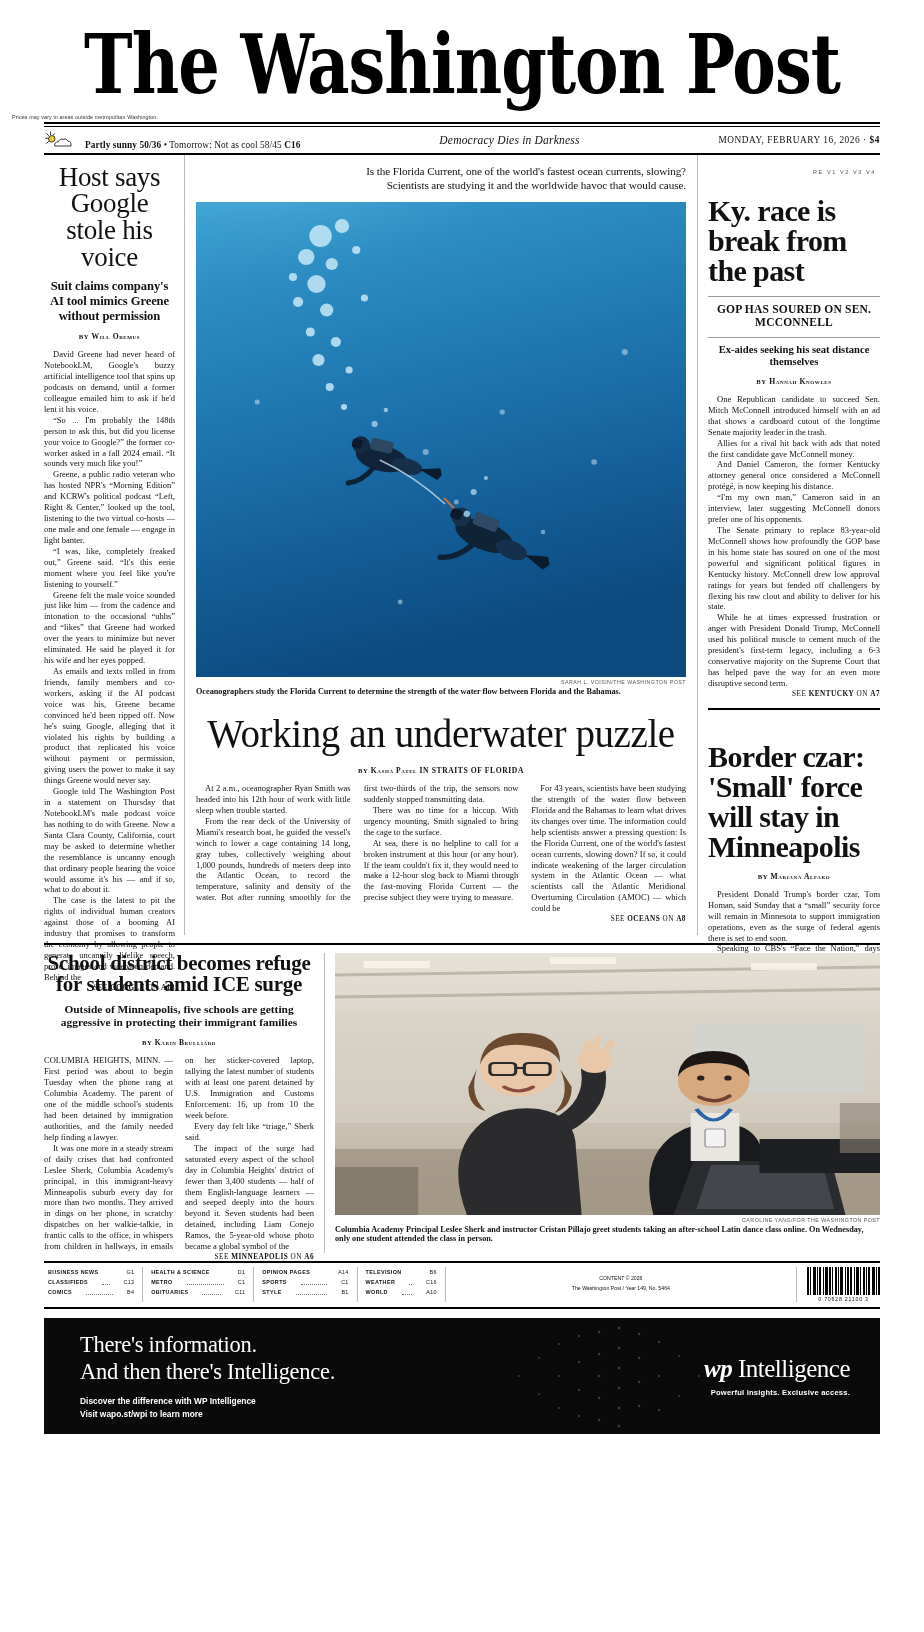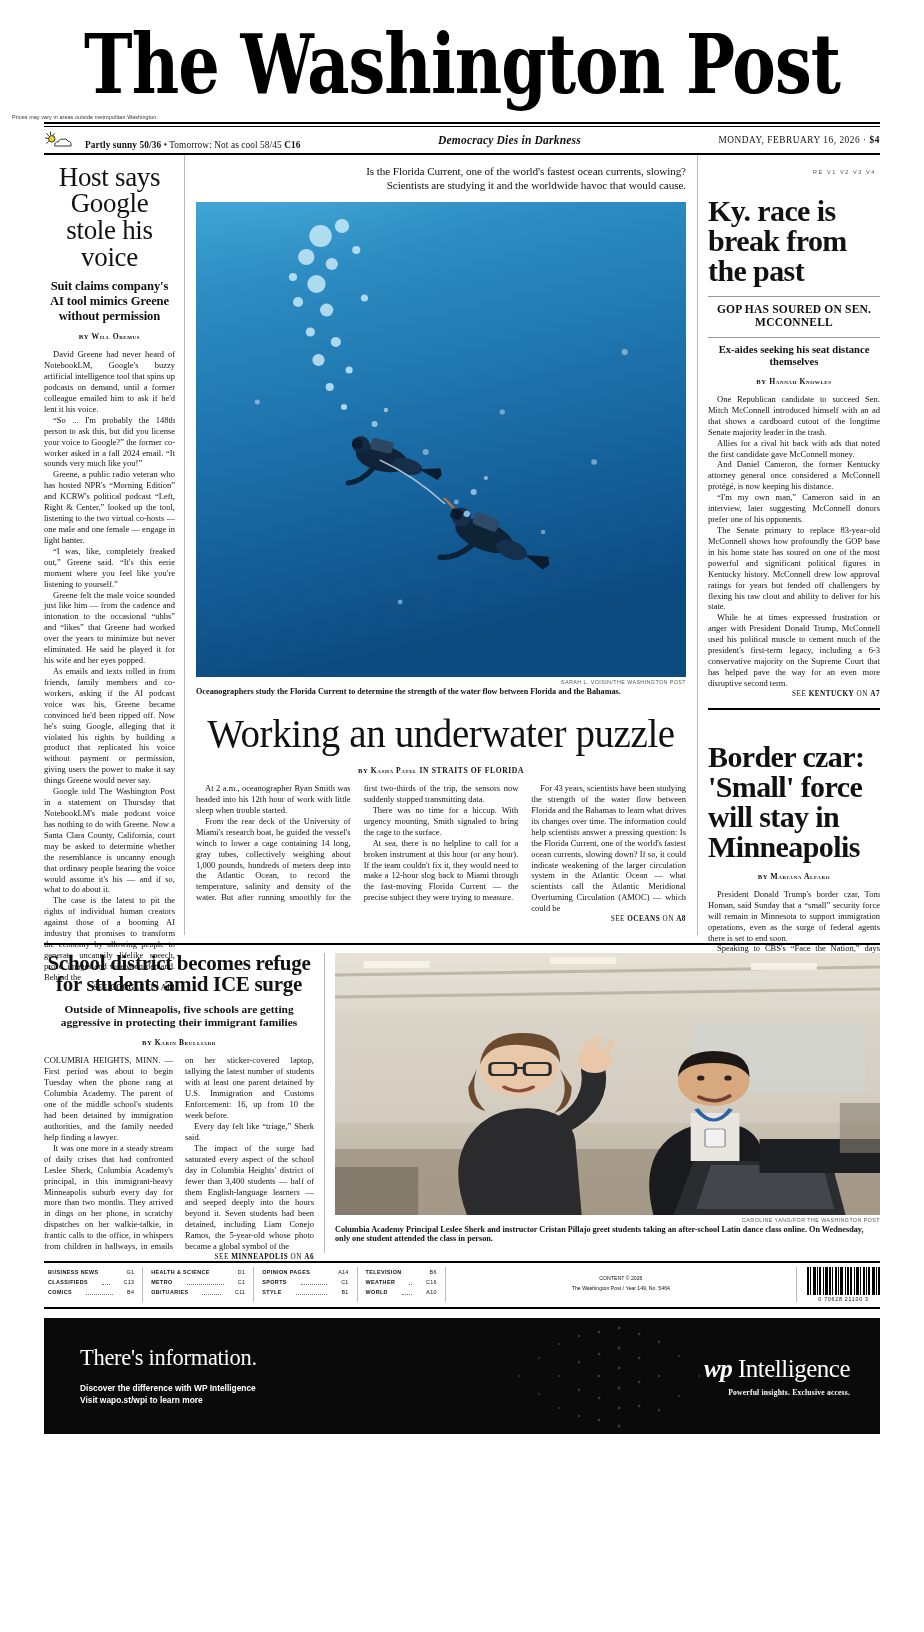--- a/index.html
+++ b/index.html
@@ -40,21 +40,21 @@
   
   .infobar {
     margin: 0 44px; height: 26px;
     display: flex; align-items: center; justify-content: space-between;
     font-size: 9.5px;
   }
   .weather { display: flex; align-items: flex-end; gap: 5px; }
   .weather-icon { width: 36px; height: 20px; flex: none; }
   .weather-text { font-size: 9.3px; letter-spacing: .1px; }
   .weather-text b { font-weight: 700; }
-  .slogan { font-style: italic; font-size: 11.5px; letter-spacing: .2px; font-weight: bold; }
+  .slogan { font-style: italic; font-size: 11.5px; letter-spacing: .2px; }
   .dateline { font-size: 9.3px; letter-spacing: .55px; }
   .dateline .price { font-weight: 700; }
   .rule-bar-bottom { border-top: 2.2px solid #000; margin: 0 44px; }
 
   
   .grid {
     position: relative; margin: 0 44px; display: flex;
     height: 780px;
   }
   .col-left  { width: 140px; flex: none; padding: 9px 9px 0 0; }
@@ -175,21 +175,21 @@
   .ad-left { padding-left: 36px; flex: 1; }
   .ad-line1, .ad-line2 {
     font-size: 22.5px; font-weight: 400; letter-spacing: -.3px; line-height: 1.22;
   }
   .ad-sub { margin-top: 10px; font-size: 8.4px; font-weight: 700; line-height: 1.5;
             font-family: "Liberation Sans", sans-serif; }
   .ad-right { width: 300px; padding-right: 30px; text-align: right; }
   .ad-brand { font-size: 25px; letter-spacing: -.5px; font-weight: 400; }
   .ad-brand .wp { font-weight: 700; font-style: italic; }
   .ad-tag { font-size: 7.6px; font-weight: 700; margin-top: 5px;
-            font-family: Liberation Serif, serif; letter-spacing: .2px; text-align: right; }
+            font-family: Liberation Sans, sans-serif; letter-spacing: .2px; text-align: right; }
   .ad-dots { position: absolute; left: 455px; top: 0; width: 240px; height: 100%; opacity: .5; }
 </style>
 </head>
 <body>
 
 <div class="page">
 
   <div class="masthead">
     <div class="masthead-title">The Washington Post</div>
     <div class="price-note">Prices may vary in areas outside metropolitan Washington.</div>
@@ -613,20 +613,21 @@
         <circle cx="160" cy="24" r="1.2"></circle>
           <circle cx="160" cy="58" r="1.2"></circle>
           <circle cx="160" cy="92" r="1.2"></circle>
         <circle cx="180" cy="38" r="1"></circle>
           <circle cx="180" cy="78" r="1"></circle>
         <circle cx="200" cy="58" r="1"></circle>
       </g>
     </svg>
     <div class="ad-left">
       <div class="ad-line1">There's information.</div>
+      <div class="ad-line2">And then there's Intelligence.</div>
       <div class="ad-sub">
         <div>Discover the difference with WP Intelligence</div>
         <div>Visit wapo.st/wpi to learn more</div>
       </div>
     </div>
     <div class="ad-right">
       <div class="ad-brand"><span class="wp">wp</span> <span>Intelligence</span></div>
       <div class="ad-tag">Powerful insights. Exclusive access.</div>
     </div>
   </div>

